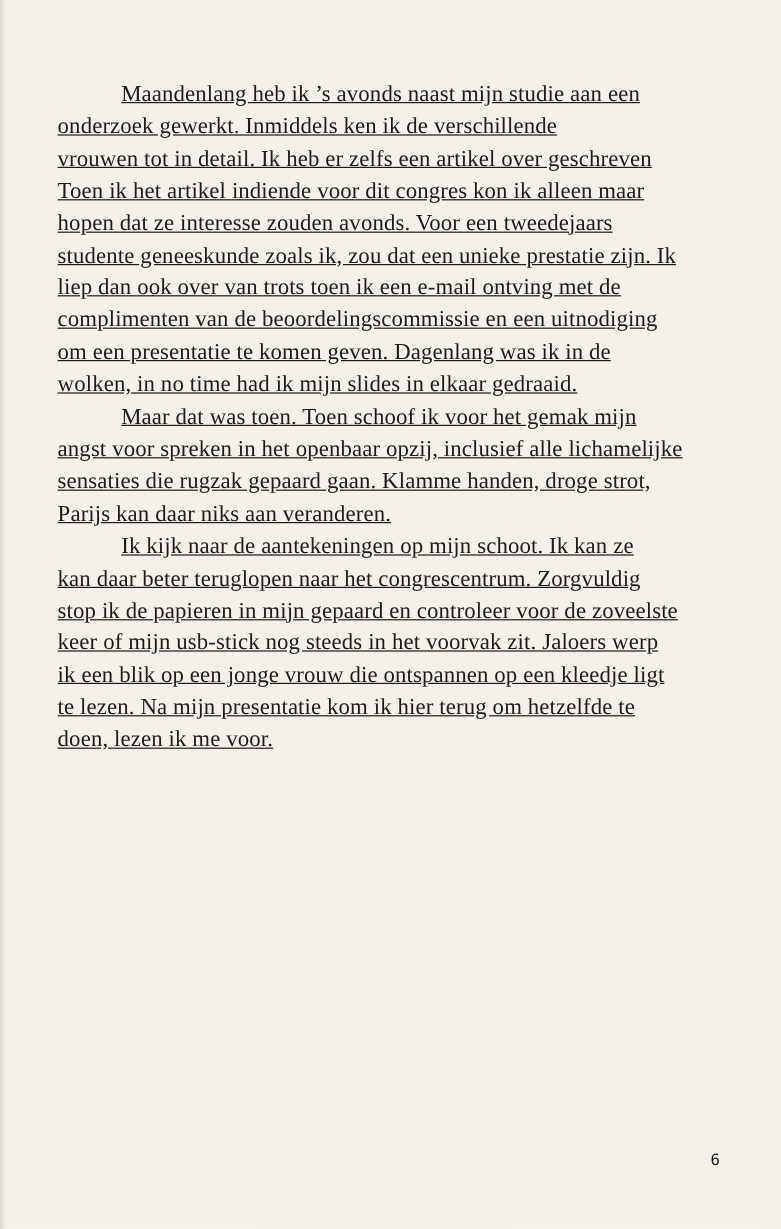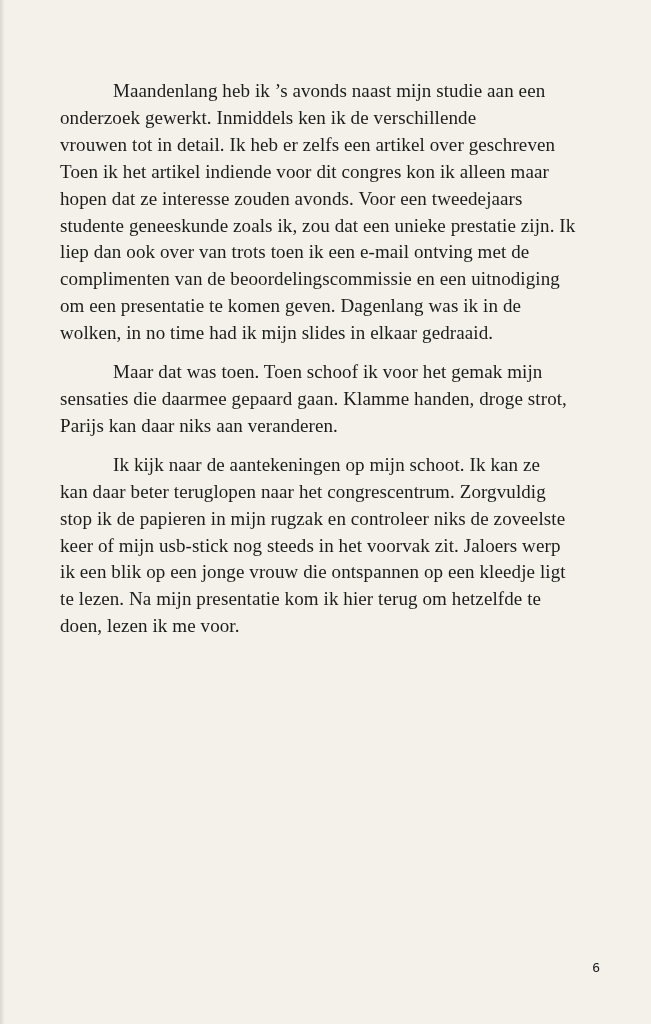--- a/index.html
+++ b/index.html
@@ -32,21 +32,22 @@
     position: absolute;
     left: 48px;
     top: 66px;
     width: 556px;
     color: #1d1c1a;
     font-size: 19px;
     line-height: 26.9px;
     letter-spacing: 0.1px;
   }
   .paragraph {
-    margin: 12px;
+    margin: 0;
+    text-decoration: underline;
   }
   .line {
     white-space: nowrap;
   }
   .line.first {
     text-indent: 53px;
   }
   .page-number {
     position: absolute;
     right: 51px;
@@ -70,27 +71,28 @@
         <div class="line">Toen ik het artikel indiende voor dit congres kon ik alleen maar</div>
         <div class="line">hopen dat ze interesse zouden avonds. Voor een tweedejaars</div>
         <div class="line">studente geneeskunde zoals ik, zou dat een unieke prestatie zijn. Ik</div>
         <div class="line">liep dan ook over van trots toen ik een e-mail ontving met de</div>
         <div class="line">complimenten van de beoordelingscommissie en een uitnodiging</div>
         <div class="line">om een presentatie te komen geven. Dagenlang was ik in de</div>
         <div class="line">wolken, in no time had ik mijn slides in elkaar gedraaid.</div>
       </div>
       <div class="paragraph">
         <div class="line first">Maar dat was toen. Toen schoof ik voor het gemak mijn</div>
-        <div class="line">sensaties die daarmee gepaard gaan. Klamme handen, droge strot,</div>
+        <div class="line">angst voor spreken in het openbaar opzij, inclusief alle lichamelijke</div>
+        <div class="line">sensaties die rugzak gepaard gaan. Klamme handen, droge strot,</div>
         <div class="line">Parijs kan daar niks aan veranderen.</div>
       </div>
       <div class="paragraph">
         <div class="line first">Ik kijk naar de aantekeningen op mijn schoot. Ik kan ze</div>
         <div class="line">kan daar beter teruglopen naar het congrescentrum. Zorgvuldig</div>
-        <div class="line">stop ik de papieren in mijn rugzak en controleer niks de zoveelste</div>
+        <div class="line">stop ik de papieren in mijn gepaard en controleer voor de zoveelste</div>
         <div class="line">keer of mijn usb-stick nog steeds in het voorvak zit. Jaloers werp</div>
         <div class="line">ik een blik op een jonge vrouw die ontspannen op een kleedje ligt</div>
         <div class="line">te lezen. Na mijn presentatie kom ik hier terug om hetzelfde te</div>
         <div class="line">doen, lezen ik me voor.</div>
       </div>
     </div>
   <div class="page-number">6</div>
 </div>
 
 </body></html>

